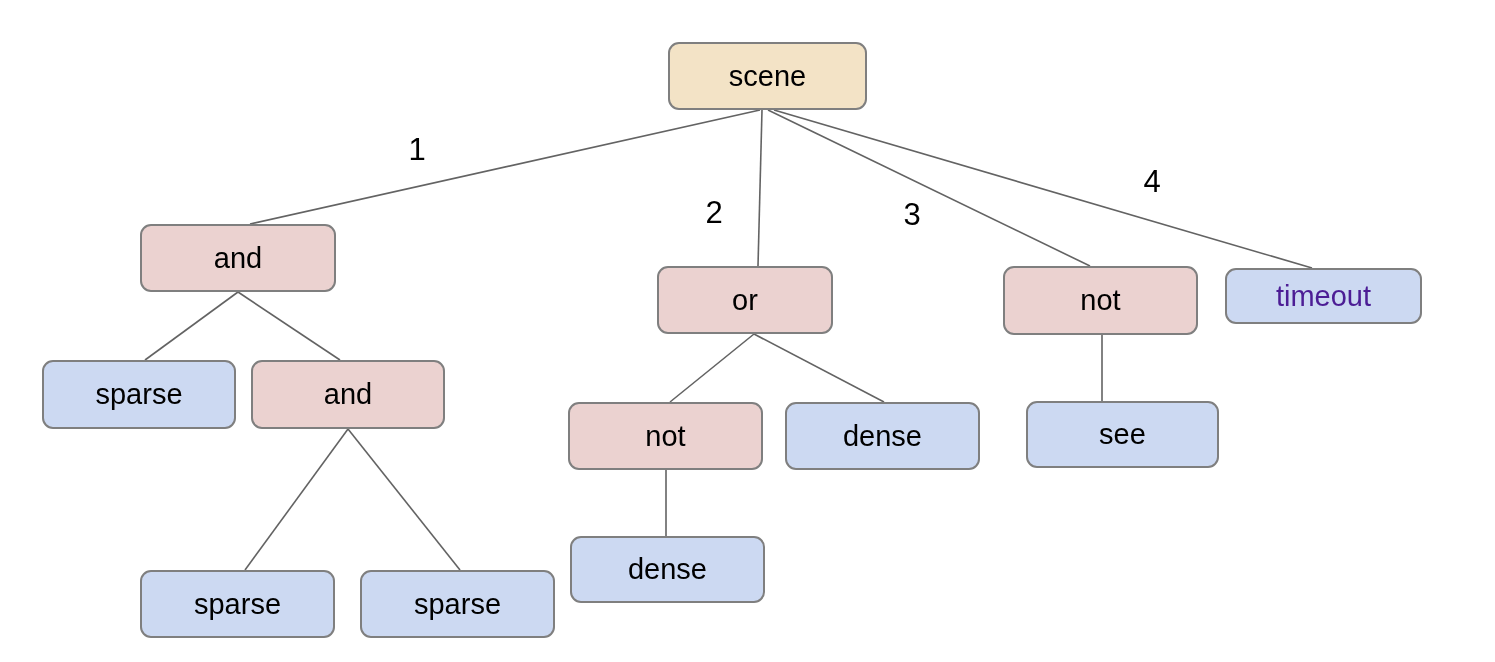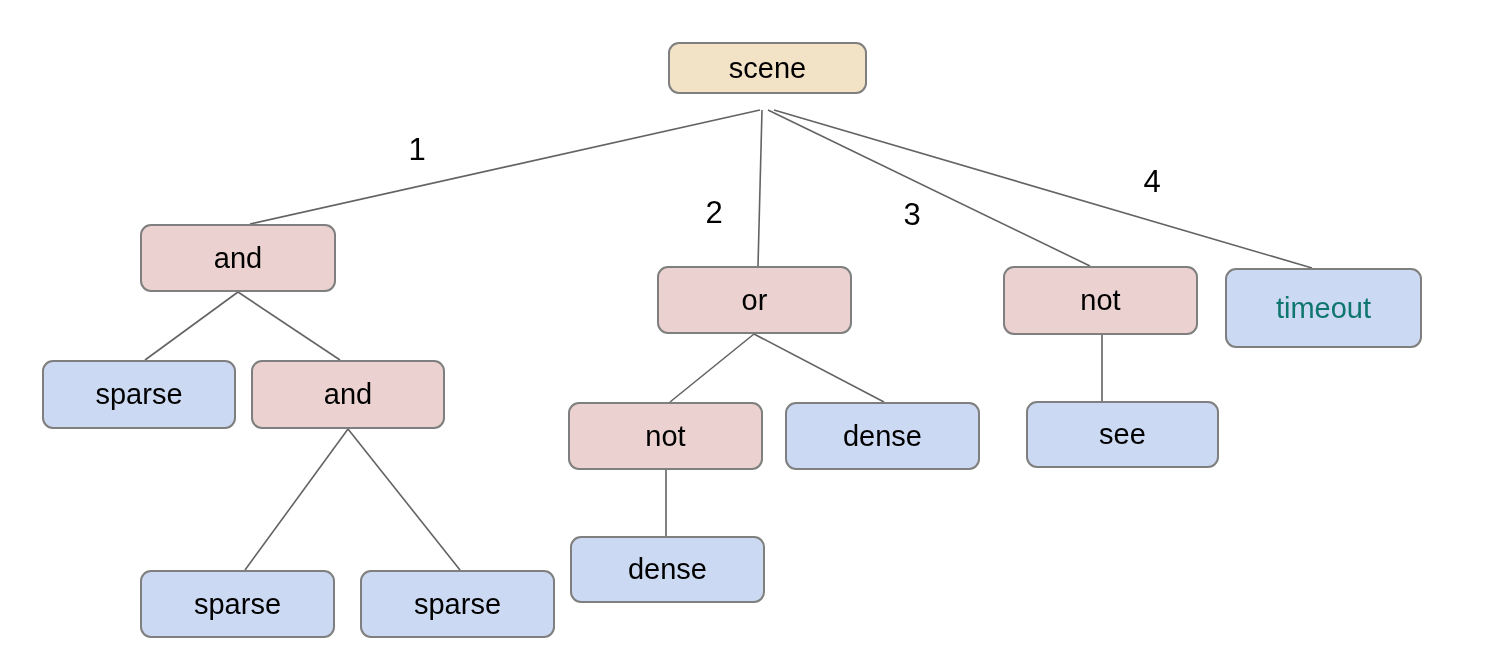--- a/index.html
+++ b/index.html
@@ -58,25 +58,25 @@
       <line x1="348" y1="429" x2="460" y2="570" stroke="#636363" stroke-width="1.6"></line>
       <line x1="754" y1="334" x2="670" y2="402" stroke="#636363" stroke-width="1.6"></line>
       <line x1="754" y1="334" x2="884" y2="402" stroke="#636363" stroke-width="1.6"></line>
       <line x1="666" y1="470" x2="666" y2="536" stroke="#636363" stroke-width="1.6"></line>
       <line x1="1102" y1="335" x2="1102" y2="401" stroke="#636363" stroke-width="1.6"></line>
     </svg>
 <div class="edge-label" style="left: 417px; top: 149px; color: rgb(0, 0, 0);">1</div>
     <div class="edge-label" style="left: 714px; top: 212px; color: rgb(0, 0, 0);">2</div>
     <div class="edge-label" style="left: 912px; top: 214px; color: rgb(0, 0, 0);">3</div>
     <div class="edge-label" style="left: 1152px; top: 181px; color: rgb(0, 0, 0);">4</div>
-    <div class="node" style="left: 668px; top: 42px; width: 199px; height: 52px; background: rgb(243, 227, 198); border: 2px solid rgb(127, 127, 127); color: rgb(0, 0, 0);">scene</div>
+    <div class="node" style="left: 668px; top: 42px; width: 199px; height: 68px; background: rgb(243, 227, 198); border: 2px solid rgb(127, 127, 127); color: rgb(0, 0, 0);">scene</div>
     <div class="node" style="left: 140px; top: 224px; width: 196px; height: 68px; background: rgb(235, 210, 208); border: 2px solid rgb(127, 127, 127); color: rgb(0, 0, 0);">and</div>
-    <div class="node" style="left: 657px; top: 266px; width: 195px; height: 68px; background: rgb(235, 210, 208); border: 2px solid rgb(127, 127, 127); color: rgb(0, 0, 0);">or</div>
+    <div class="node" style="left: 657px; top: 266px; width: 176px; height: 68px; background: rgb(235, 210, 208); border: 2px solid rgb(127, 127, 127); color: rgb(0, 0, 0);">or</div>
     <div class="node" style="left: 1003px; top: 266px; width: 195px; height: 69px; background: rgb(235, 210, 208); border: 2px solid rgb(127, 127, 127); color: rgb(0, 0, 0);">not</div>
-    <div class="node" style="left: 1225px; top: 268px; width: 197px; height: 80px; background: rgb(204, 217, 242); border: 2px solid rgb(127, 127, 127); color: #0f766e;">timeout</div>
+    <div class="node" style="left: 1225px; top: 268px; width: 197px; height: 56px; background: rgb(204, 217, 242); border: 2px solid rgb(127, 127, 127); color: #4c1d95;">timeout</div>
     <div class="node" style="left: 42px; top: 360px; width: 194px; height: 69px; background: rgb(204, 217, 242); border: 2px solid rgb(127, 127, 127); color: rgb(0, 0, 0);">sparse</div>
     <div class="node" style="left: 251px; top: 360px; width: 194px; height: 69px; background: rgb(235, 210, 208); border: 2px solid rgb(127, 127, 127); color: rgb(0, 0, 0);">and</div>
     <div class="node" style="left: 568px; top: 402px; width: 195px; height: 68px; background: rgb(235, 210, 208); border: 2px solid rgb(127, 127, 127); color: rgb(0, 0, 0);">not</div>
     <div class="node" style="left: 785px; top: 402px; width: 195px; height: 68px; background: rgb(204, 217, 242); border: 2px solid rgb(127, 127, 127); color: rgb(0, 0, 0);">dense</div>
     <div class="node" style="left: 1026px; top: 401px; width: 193px; height: 67px; background: rgb(204, 217, 242); border: 2px solid rgb(127, 127, 127); color: rgb(0, 0, 0);">see</div>
     <div class="node" style="left: 140px; top: 570px; width: 195px; height: 68px; background: rgb(204, 217, 242); border: 2px solid rgb(127, 127, 127); color: rgb(0, 0, 0);">sparse</div>
     <div class="node" style="left: 360px; top: 570px; width: 195px; height: 68px; background: rgb(204, 217, 242); border: 2px solid rgb(127, 127, 127); color: rgb(0, 0, 0);">sparse</div>
     <div class="node" style="left: 570px; top: 536px; width: 195px; height: 67px; background: rgb(204, 217, 242); border: 2px solid rgb(127, 127, 127); color: rgb(0, 0, 0);">dense</div>
   </div>
 

